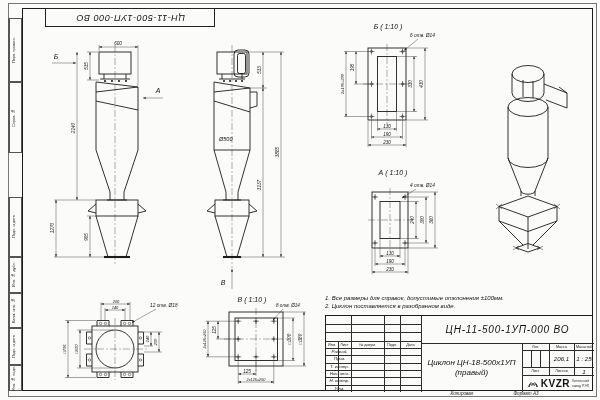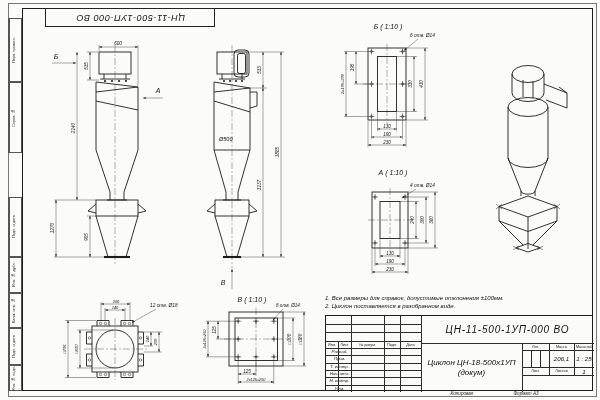--- a/index.html
+++ b/index.html
@@ -475,29 +475,39 @@
   <div class="cell f42 roles" style="left:0;top:39.3px;width:25px;height:7.3px">Пров.</div>
   <div class="cell f42 roles" style="left:0;top:46.6px;width:25px;height:7.3px">Т. контр.</div>
   <div class="cell f42 roles" style="left:0;top:53.9px;width:25px;height:7.3px">Нач. отд.</div>
   <div class="cell f42 roles" style="left:0;top:61.2px;width:25px;height:7.3px">Н. контр.</div>
   <div class="cell f42 roles" style="left:0;top:68.5px;width:25px;height:7.3px">Утв.</div>
 
   <div class="cell docnum" style="left:95px;top:0;width:173px;height:27px">ЦН-11-500-1УП-000 ВО</div>
 
   <div class="cell pname" style="left:95px;top:27px;width:101px;height:49px;flex-direction:column">
     <span>Циклон ЦН-18-500х1УП</span>
-    <span>(докум)</span>
+    <span>(правый)</span>
   </div>
 
   <div class="cell f38" style="left:196px;top:27px;width:27px;height:7px">Лит.</div>
   <div class="cell f38" style="left:223px;top:27px;width:25px;height:7px">Масса</div>
   <div class="cell f38" style="left:248px;top:27px;width:20px;height:7px">Масштаб</div>
   <div class="cell val" style="left:223px;top:34px;width:25px;height:17px">206,1</div>
   <div class="cell val" style="left:248px;top:34px;width:20px;height:17px">1 : 25</div>
 
   <div class="cell f38" style="left:196px;top:51px;width:27px;height:8px">Лист</div>
   <div class="cell f38" style="left:223px;top:51px;width:25px;height:8px">Листов</div>
   <div class="cell val" style="left:248px;top:51px;width:20px;height:8px">1</div>
 
+  <div class="cell" style="left:196px;top:59px;width:72px;height:17px;gap:2px">
+    <svg width="12" height="12" viewBox="0 0 12 12">
+      <path d="M2 9 C2 4,6 4,6 7 C6 4,10 4,10 9 M2 9 C2 6,5 6,5 8 M7 8 C7 6,10 6,10 9" fill="none" stroke="#111" stroke-width=".8"></path>
+    </svg>
+    <span class="logo-k">KVZR</span>
+    <span class="logo-sub">
+      <span style="display:block">Котельный</span>
+      <span style="display:block">завод РЭП</span>
+    </span>
+  </div>
 </div>
 
 <div class="abs botlab" style="left:437px;width:50px">Копировал</div>
 <div class="abs botlab" style="left:503px;width:46px">Формат А3</div>
 
 </body></html>

